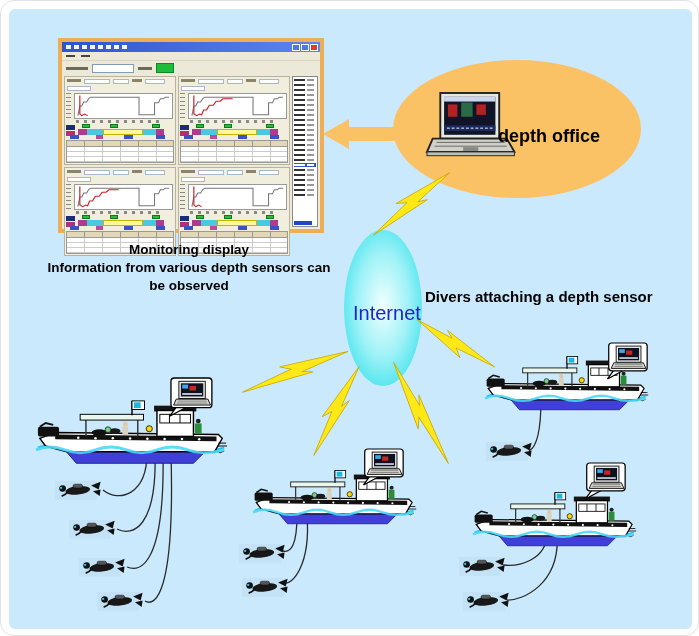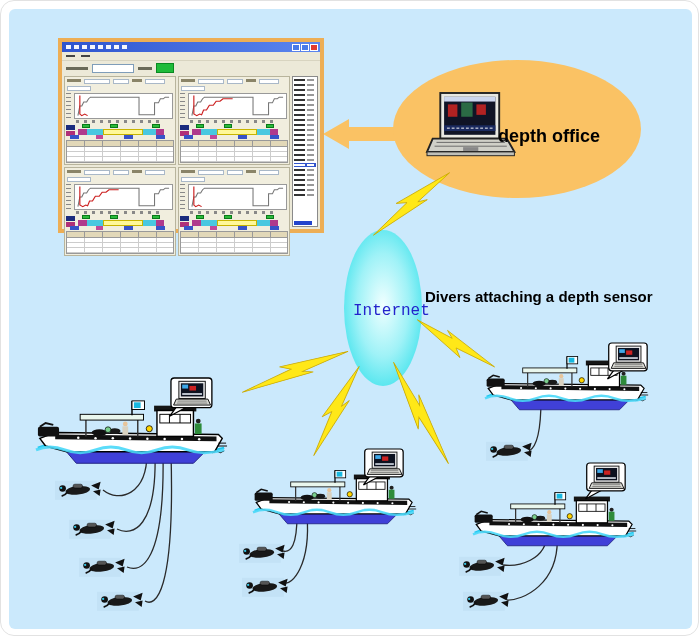--- a/index.html
+++ b/index.html
@@ -3,21 +3,21 @@
 <meta charset="utf-8">
 <style>
   html,body{margin:0;padding:0;background:#fff;font-family:"Liberation Sans",sans-serif;}
   .frame{position:relative;width:699px;height:636px;background:#fff;border:1px solid #e2e2e2;
          border-radius:14px;box-sizing:border-box;overflow:hidden;}
   .canvas{position:absolute;left:8px;top:8px;width:683px;height:620px;background:var(--canvas-bg,#CBE9FC);
           border-radius:6px;overflow:hidden;}
   .scene{position:absolute;inset:0;}
   .lbl{position:absolute;color:#000;white-space:nowrap;}
   .lbl-site{left:489px;top:117px;font-size:18px;font-weight:bold;}
-  .lbl-net{left:344px;top:293px;width:60px;text-align:center;font-size:16px;color:var(--internet-text,#2323CC);font-family:Liberation Mono, monospace;}
+  .lbl-net{left:344px;top:293px;width:60px;text-align:center;font-size:20px;color:var(--internet-text,#2323CC);}
   .lbl-divers{left:416px;top:279px;font-size:15px;font-weight:bold;}
   .caption{position:absolute;left:22px;top:232px;width:316px;text-align:center;
            font-size:13.5px;font-weight:bold;line-height:18px;color:#000;}
   
   .monwin{position:absolute;left:49px;top:29px;width:266px;height:195px;box-sizing:border-box;
           border:4px solid var(--monitor-frame,#EDAE55);background:#ECE9D8;display:flex;flex-direction:column;}
   .titlebar{height:10px;flex:none;background:linear-gradient(90deg,var(--titlebar-blue,#2E54CE),#5b86ef);
             display:flex;align-items:center;padding:0 2px;}
   .titletxt{width:64px;height:4px;margin-left:2px;
             background:repeating-linear-gradient(90deg,rgba(255,255,255,.95) 0 5px,transparent 5px 8px);}
@@ -491,18 +491,23 @@
             </div>
             <div class="srow">
               <div class="b1"></div>
               <div class="b2"></div>
             </div>
             <div class="sthumb"></div>
           </div>
     </div>
   </div>
 
+  <div class="caption">
+    <div>Monitoring display</div>
+    <div>Information from various depth sensors can</div>
+    <div>be observed</div>
+  </div>
   <div class="lbl lbl-site">depth office</div>
   <div class="lbl lbl-net">Internet</div>
   <div class="lbl lbl-divers">Divers attaching a depth sensor</div>
 
 </div>
 </div>
 
 </body></html>

